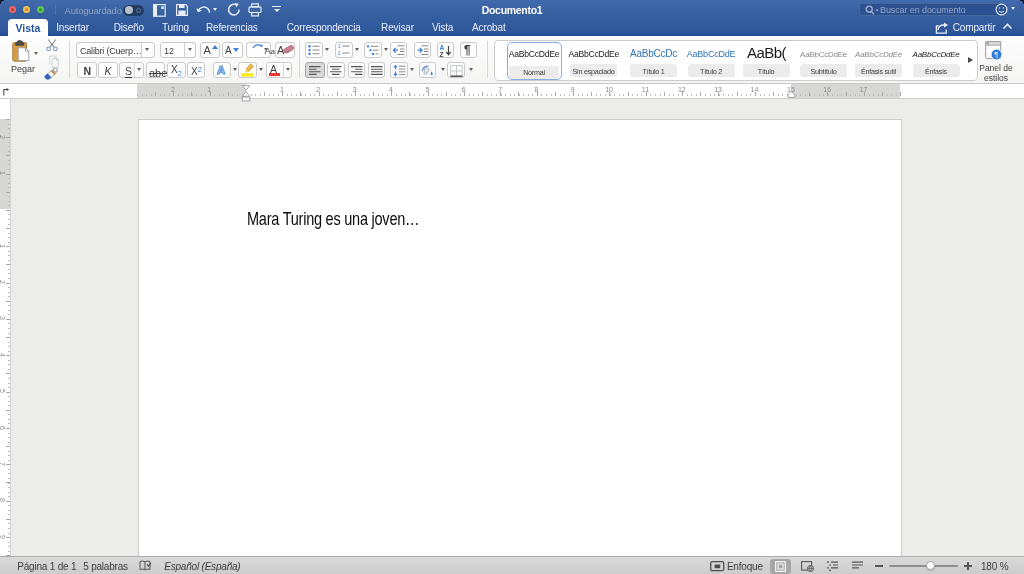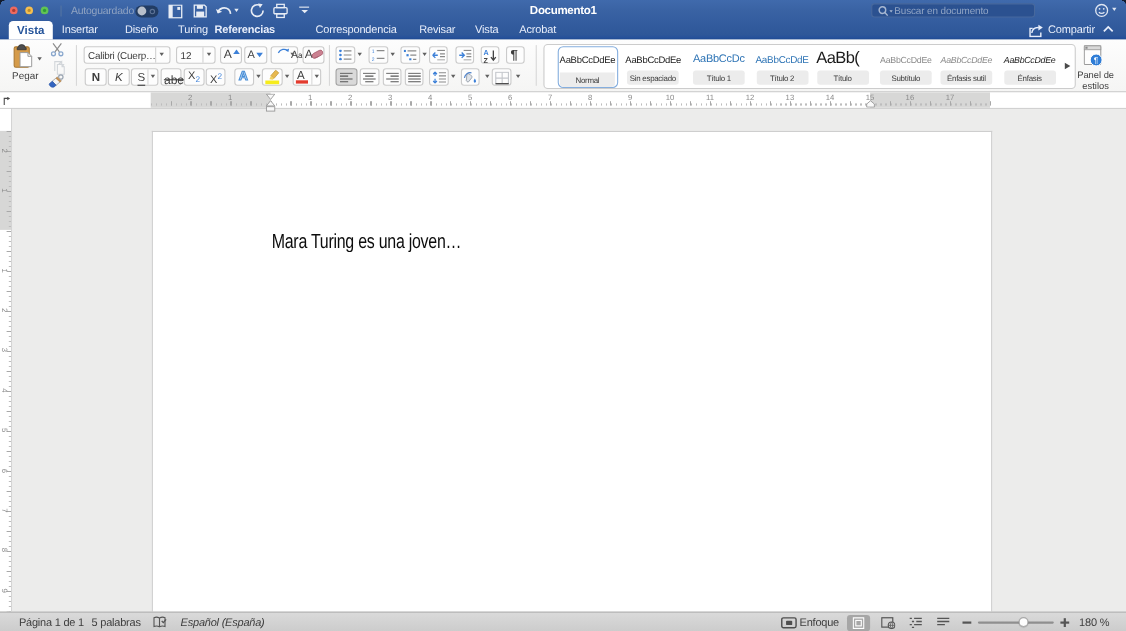--- a/index.html
+++ b/index.html
@@ -9,21 +9,21 @@
 
   
   #titlebar { position:absolute; left:0; top:0; width:1024px; height:36px;
     background:linear-gradient(to bottom,#406aac 0%,#3a63a4 25%,#335c9e 60%,#2e5798 88%,#27529b 94%,#1e4a90 100%); }
   .tl { position:absolute; top:6px; width:7px; height:7px; border-radius:50%; }
   .tl i { position:absolute; left:2px; top:2px; width:3px; height:3px; border-radius:50%; display:block; }
   .tabtxt { position:absolute; top:22px; font-size:10px; color:#e8eefb; letter-spacing:-0.15px; }
   #tab-active { position:absolute; left:8px; top:19px; width:40px; height:17px; background:#fff; border-radius:4px 4px 0 0; }
   #tab-active span { position:absolute; width:100%; text-align:center; top:2.5px; font-size:10.5px; color:#26559b; font-weight:bold; }
   #doctitle { position:absolute; top:4px; width:100%; text-align:center; font-size:10.5px; color:#fff; font-weight:bold; letter-spacing:-0.3px; }
-  #searchbox { position:absolute; left:792px; top:2.5px; width:149px; height:13.5px; background:#2b5190;
+  #searchbox { position:absolute; left:859px; top:2.5px; width:149px; height:13.5px; background:#2b5190;
     border:1px solid #47689d; border-radius:3px; }
   #searchbox span { position:absolute; left:20px; top:1.8px; color:#91a5c5; font-size:9px; letter-spacing:-0.1px; }
   #autoguardado { position:absolute; left:64.5px; top:4.5px; font-size:9.5px; letter-spacing:-0.2px; color:#8fa3c2; }
 
   
   #ribbon { position:absolute; left:0; top:36px; width:1024px; height:48px;
      background:linear-gradient(to bottom,#fdfdfd,#f5f5f4); border-bottom:1px solid #c8c8c8; }
   .rbtn { position:absolute; background:#fdfdfd; border:1px solid #cbcbcb; border-radius:3px; }
   .sep { position:absolute; width:1px; background:#d8d8d8; top:5px; height:37px; }
   .cara { position:absolute; width:0; height:0; border-left:2.8px solid transparent; border-right:2.8px solid transparent; border-top:3.8px solid #606060; }
@@ -130,21 +130,21 @@
       <path d="M4 8 a3 2.6 0 0 0 5 0" fill="none" stroke="#dfe6f2" stroke-width="1.1"></path>
     </svg>
     <div class="cara" style="left:1011px;top:7px;border-top-color:#dfe6f2;border-left-width:2.5px;border-right-width:2.5px;"></div>
 
     <div id="tab-active">
         <span>Vista</span>
       </div>
     <span class="tabtxt" style="left:56.2px;">Insertar</span>
     <span class="tabtxt" style="left:113.7px;">Diseño</span>
     <span class="tabtxt" style="left:161.9px;">Turing</span>
-    <span class="tabtxt" style="left:195px;font-weight:bold;">Referencias</span>
+    <span class="tabtxt" style="left:206px;">Referencias</span>
     <span class="tabtxt" style="left:286.8px;">Correspondencia</span>
     <span class="tabtxt" style="left:381.1px;">Revisar</span>
     <span class="tabtxt" style="left:431.9px;">Vista</span>
     <span class="tabtxt" style="left:472.1px;">Acrobat</span>
 
     <svg class="i" style="left:935px;top:20.5px" width="14" height="13" viewBox="0 0 14 13">
       <path d="M3.8 4.8 H1.4 v7.4 h9.8 V8.6" fill="none" stroke="#e8eefb" stroke-width="1.3"></path>
       <path d="M3 9 C3.4 5.6 6 3.8 9.4 4" fill="none" stroke="#e8eefb" stroke-width="1.3"></path>
       <path d="M9 1.5 l4 2.6 -4 2.6 z" fill="#e8eefb"></path>
     </svg>
@@ -333,21 +333,21 @@
       </div>
       <div class="gcell" style="left:134px;">
         <div class="gsample" style="color:#2e74b5;font-size:10px;top:4px;">AaBbCcDc</div>
         <div class="glabel">Título 1</div>
       </div>
       <div class="gcell" style="left:191.5px;">
         <div class="gsample" style="color:#2e74b5;font-size:9px;">AaBbCcDdE</div>
         <div class="glabel">Título 2</div>
       </div>
       <div class="gcell" style="left:246.5px;">
-        <div class="gsample" style="font-size:15px;top:0px;text-align:left;padding-left:1px;letter-spacing:-0.5px;">AaBb(</div>
+        <div class="gsample" style="font-size:15px;top:0px;text-align:center;padding-left:1px;letter-spacing:-0.5px;">AaBb(</div>
         <div class="glabel">Título</div>
       </div>
       <div class="gcell" style="left:304px;">
         <div class="gsample" style="color:#8a8a8a;font-size:8px;top:6px;">AaBbCcDdEe</div>
         <div class="glabel">Subtítulo</div>
       </div>
       <div class="gcell" style="left:359px;">
         <div class="gsample" style="color:#8a8a8a;font-size:8px;top:6px;font-style:italic;">AaBbCcDdEe</div>
         <div class="glabel">Énfasis sutil</div>
       </div>

